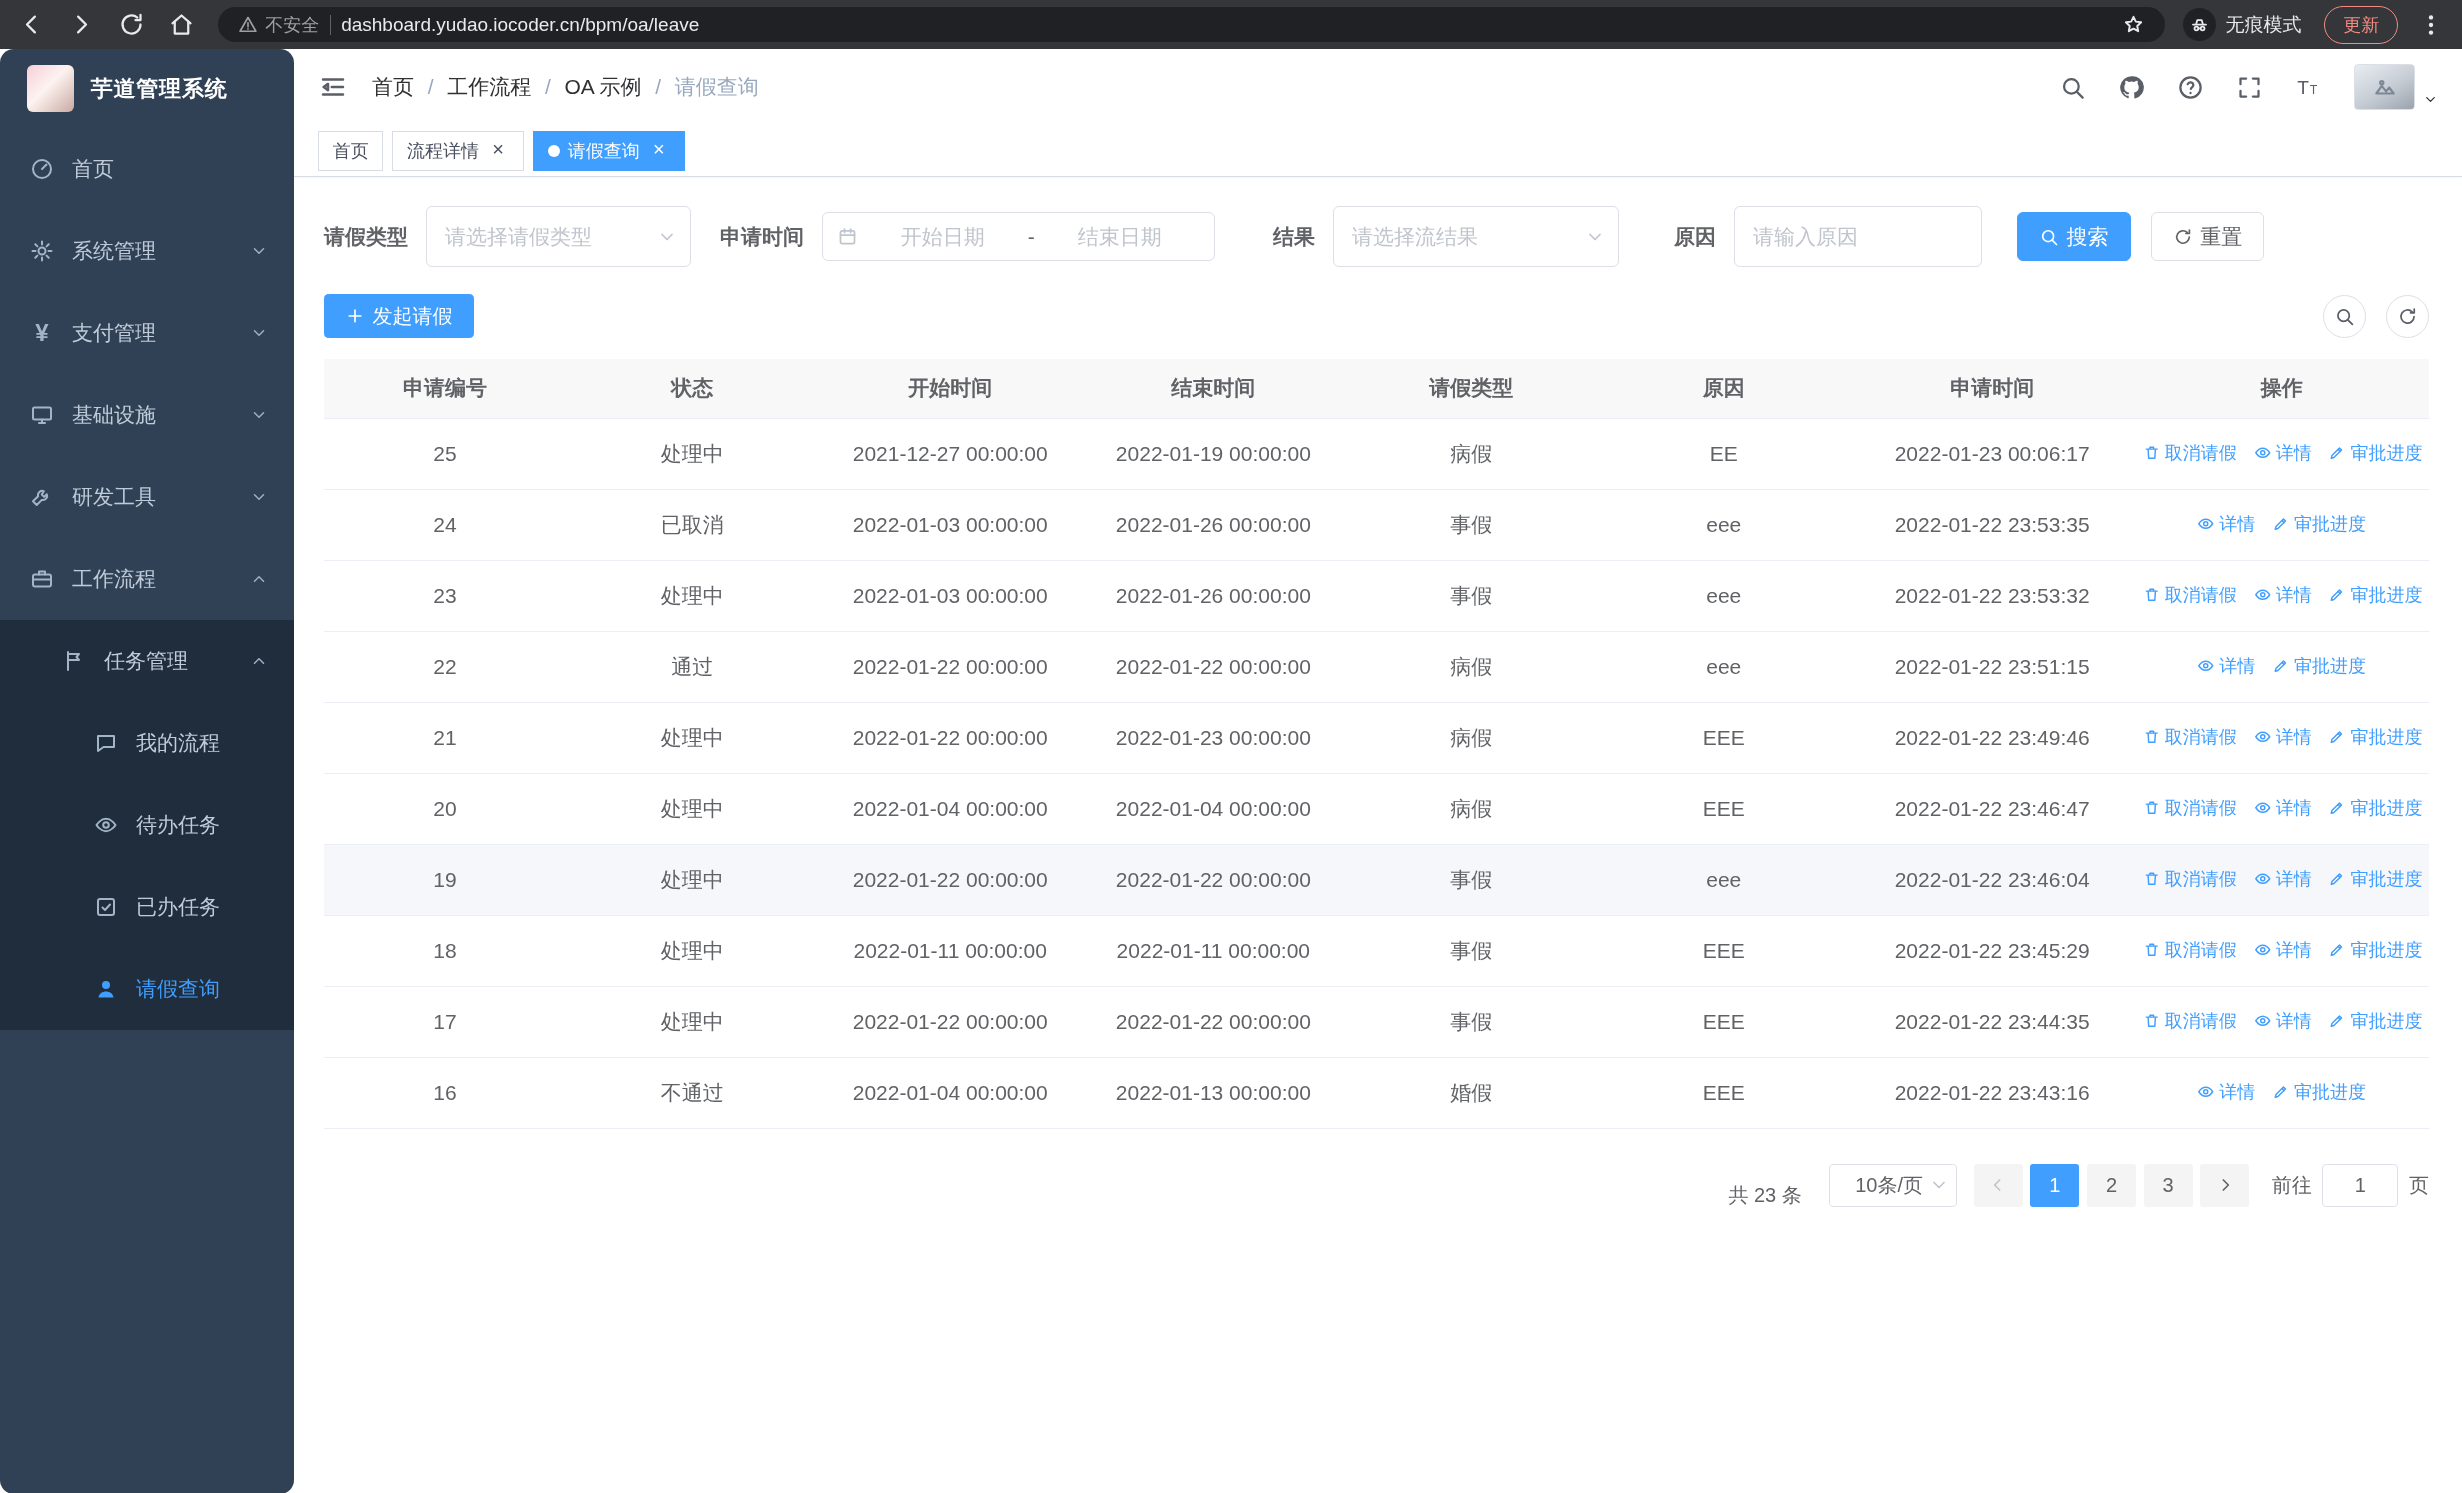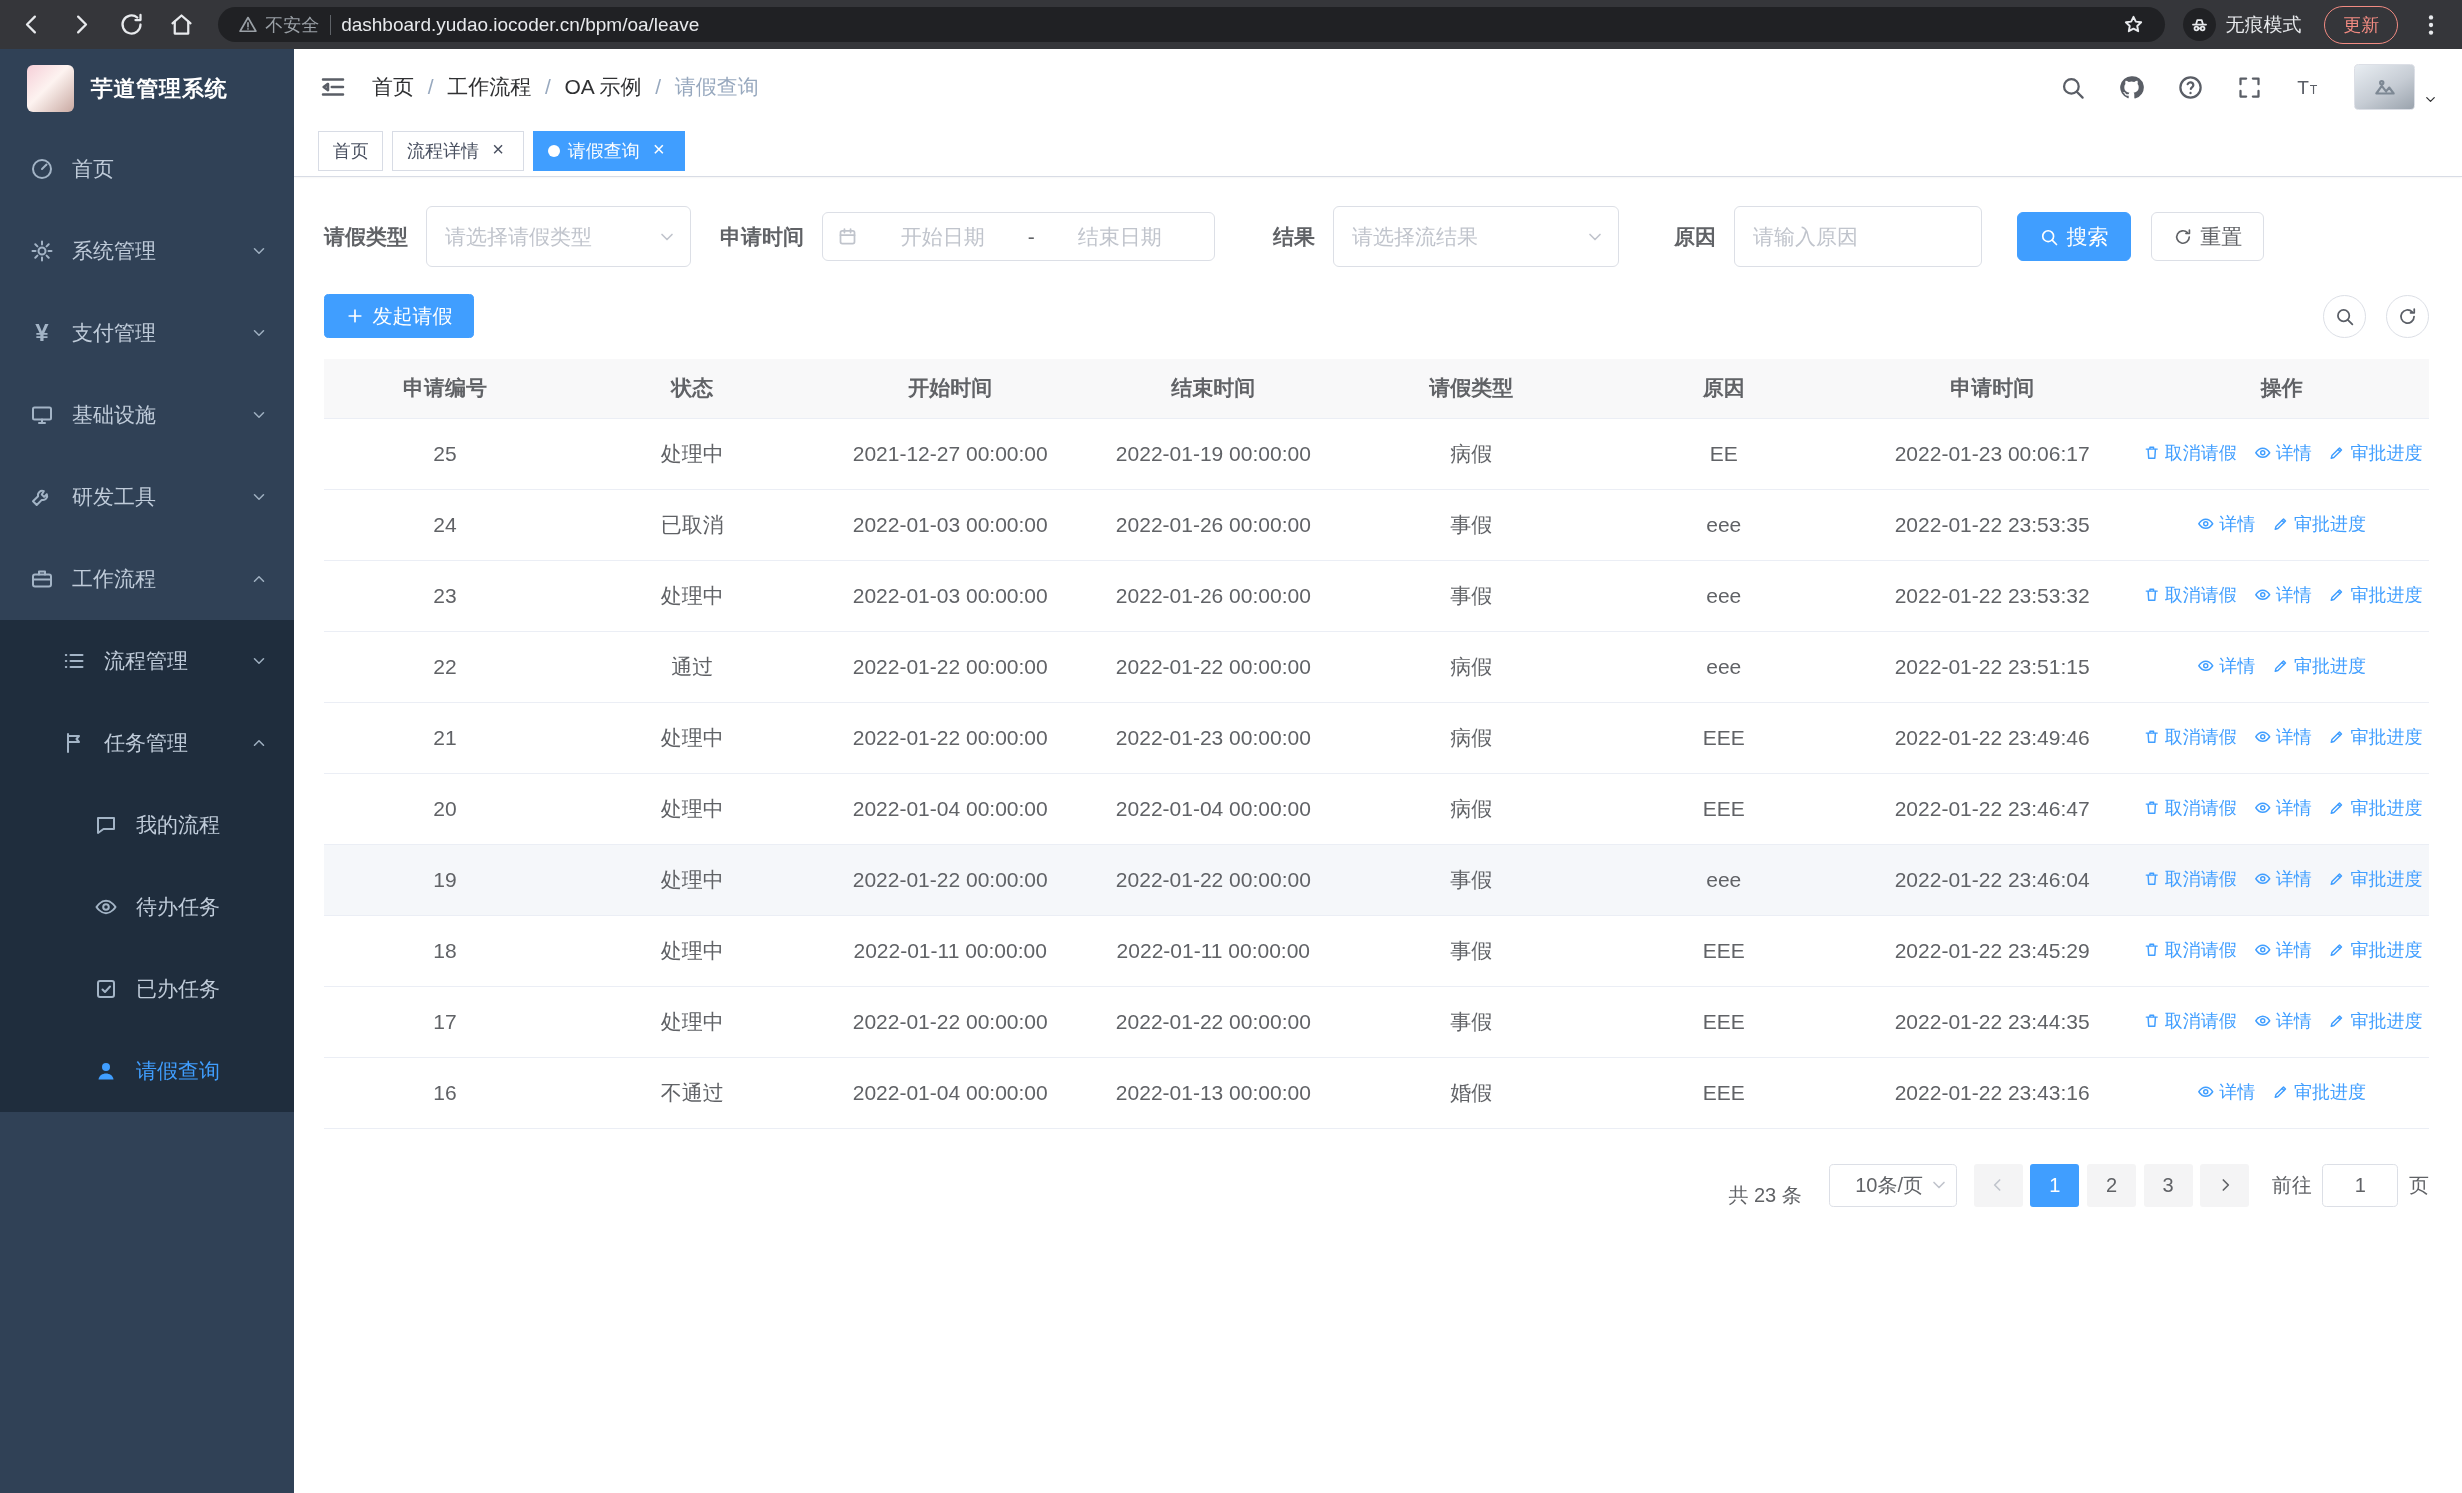--- a/index.html
+++ b/index.html
@@ -25,21 +25,21 @@
   .incog { display: flex; align-items: center; gap: 9px; color: #e8eaed; font-size: 19px; margin: 0 7.6px; }
   .incog-circle { width: 33px; height: 33px; border-radius: 50%; background: #202124; display: flex;
     align-items: center; justify-content: center; }
   .incog-circle .ic { font-size: 21px; color: #e8eaed; }
   .update-pill { background: transparent; border: 1.1px solid #f28b82; color: #f28b82; font-size: 18px;
     border-radius: 760px; padding: 6px 18px; cursor: pointer; font-family: inherit; margin: 0 4.6px; }
   .kebab { font-size: 26px; color: #e8eaed; cursor: pointer; margin-left: 4.6px; }
 
   
   .app { flex: 1; display: flex; min-height: 0; }
-  .sidebar { width: 294px; flex: 0 0 294px; background: #304156; overflow: hidden; }
+  .sidebar { width: 294px; flex: 0 0 294px; background: #304156; overflow: hidden; border-radius: 14px; }
   .logo { height: 79px; display: flex; align-items: center; gap: 16.7px; padding-left: 27px; }
   .logo-img { width: 47px; height: 47px; border-radius: 6px; flex: 0 0 47px;
     background: linear-gradient(135deg, #f6cfd8 0%, #fdf3f0 45%, #c9a9a2 100%); }
   .logo-title { color: #fff; font-size: 22px; font-weight: 700; letter-spacing: 0.8px; }
   .nav { display: flex; flex-direction: column; }
   .menu-item { height: 82px; display: flex; align-items: center; padding: 0 26px 0 30px;
     font-size: 21px; color: #bfcbd9; cursor: pointer; }
   .menu-item.lvl2 { padding-left: 62px; }
   .menu-item.lvl3 { padding-left: 94px; }
   .menu-item.in-sub { background: #1f2d3d; }
@@ -298,33 +298,20 @@
             <span class="mi-label">工作流程</span>
             <span class="ic mi-caret up">
               <svg viewBox="0 0 24 24" fill="none" stroke="currentColor" stroke-width="2" stroke-linecap="round" stroke-linejoin="round">
                 <path d="M6 9l6 6 6-6"></path>
               </svg>
             </span>
           </div>
           <div class="menu-item lvl2 in-sub">
             <span class="ic mi-icon">
               <svg viewBox="0 0 24 24" fill="none" stroke="currentColor" stroke-width="2" stroke-linecap="round" stroke-linejoin="round">
-                <path d="M8.5 6h12M8.5 12h12M8.5 18h12M3.8 6h.5M3.8 12h.5M3.8 18h.5"></path>
-              </svg>
-            </span>
-            <span class="mi-label">流程管理</span>
-            <span class="ic mi-caret">
-              <svg viewBox="0 0 24 24" fill="none" stroke="currentColor" stroke-width="2" stroke-linecap="round" stroke-linejoin="round">
-                <path d="M6 9l6 6 6-6"></path>
-              </svg>
-            </span>
-          </div>
-          <div class="menu-item lvl2 in-sub">
-            <span class="ic mi-icon">
-              <svg viewBox="0 0 24 24" fill="none" stroke="currentColor" stroke-width="2" stroke-linecap="round" stroke-linejoin="round">
                 <path d="M6 3v18"></path>
                 <path d="M6 5h11l-2.5 3L17 11H6"></path>
               </svg>
             </span>
             <span class="mi-label">任务管理</span>
             <span class="ic mi-caret up">
               <svg viewBox="0 0 24 24" fill="none" stroke="currentColor" stroke-width="2" stroke-linecap="round" stroke-linejoin="round">
                 <path d="M6 9l6 6 6-6"></path>
               </svg>
             </span>

